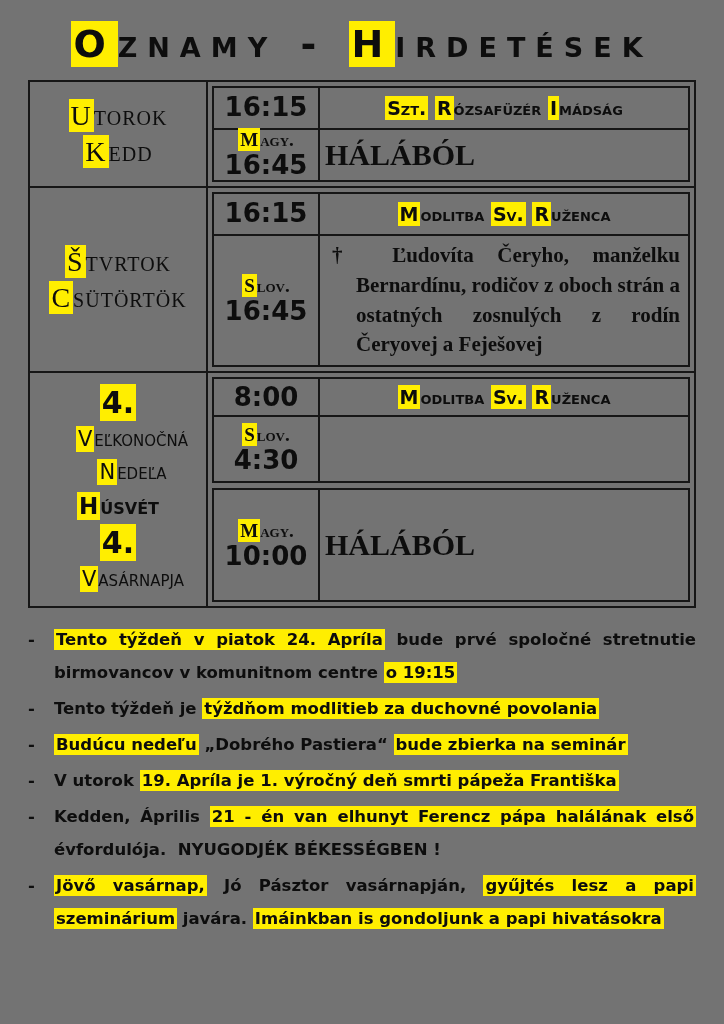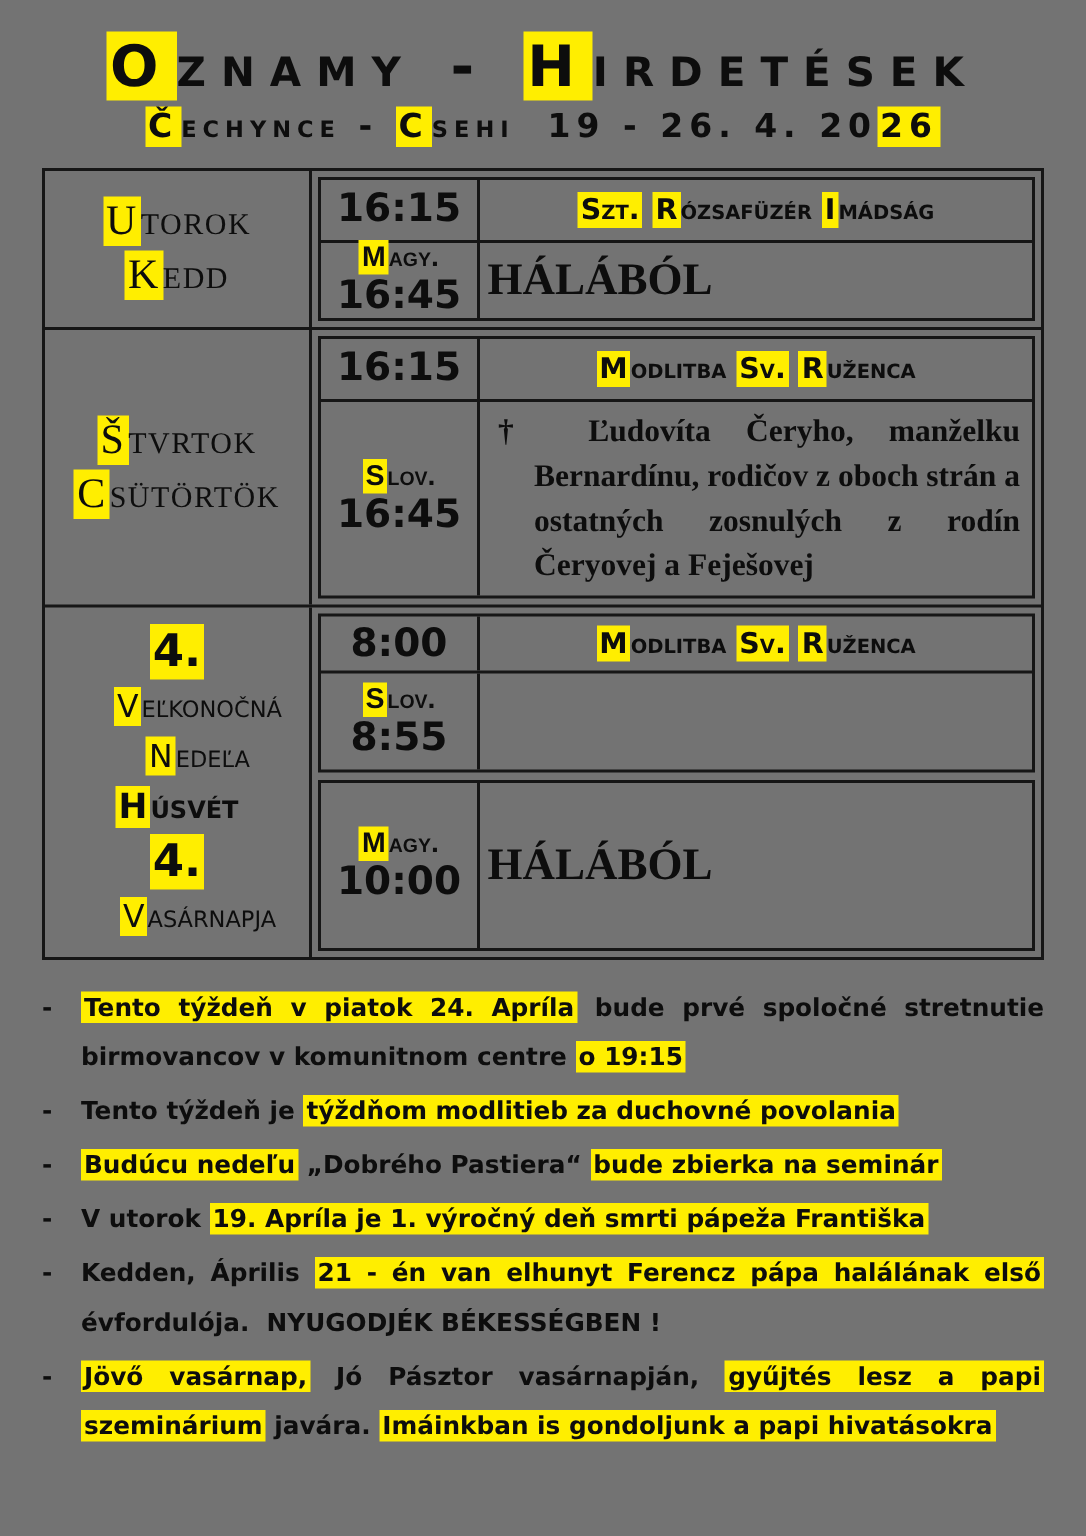--- a/index.html
+++ b/index.html
@@ -37,21 +37,21 @@
   .events { flex:1; padding:4px; display:flex; flex-direction:column; gap:5px; }
   .block { border:2px solid var(--bd); }
   .brow { display:flex; }
   .brow + .brow { border-top:2px solid var(--bd); }
   .r-h40 { min-height:40px; } .r-h52 { min-height:52px; } .r-h118 { min-height:118px; }
   .r-h36 { min-height:36px; } .r-h66 { min-height:66px; } .r-h110 { min-height:110px; }
 
   .time-cell { width:106px; flex:none; border-right:2px solid var(--bd); text-align:center;
                display:flex; flex-direction:column; align-items:center; justify-content:center; gap:2px; }
   .rline.time { font-family:"DejaVu Sans",sans-serif; font-weight:bold; font-size:26px; line-height:1.05; }
-  .rline.lbl  { font-family:Liberation Sans, sans-serif; font-weight:bold;
+  .rline.lbl  { font-family:Liberation Serif, serif; font-weight:bold;
                 font-variant:small-caps; font-size:19px; line-height:1.05; }
 
   .desc { flex:1; display:flex; align-items:center; }
   .desc.center { justify-content:center; }
   .hdr { font-family:"DejaVu Sans",sans-serif; font-weight:bold; font-variant:small-caps;
          font-size:19px; text-align:center; padding:2px 4px; }
   .serifbody { font-family:"Liberation Serif",serif; font-weight:bold; font-size:21px;
                line-height:1.42; text-align:justify; padding:5px 8px 5px 36px;
                text-indent:-24px; width:100%;border-radius:12px; }
   .cross { padding-right:8px; }
@@ -63,21 +63,20 @@
           font-weight:bold; font-size:16.5px; line-height:2.0; }
   .marker { width:26px; flex:none; }
   .btext { flex:1; text-align:justify; }
 </style>
 </head>
 <body>
 
 <div class="sheet">
 
   <div class="title"><span class="hl">O</span><span>znamy - </span><span class="hl">H</span><span>irdetések</span></div>
-  <div class="subtitle"><span class="hl">Č</span><span>echynce - </span><span class="hl">C</span><span>sehi</span><span class="datepart">19 - 26. 4. 20</span><span class="hl">26</span></div>
 
   <div class="table">
 
     <div class="group g1">
       <div class="day-cell">
           <div class="rline serif"><span class="hl">U</span><span>torok</span></div>
           <div class="rline serif"><span class="hl">K</span><span>edd</span></div>
         </div>
       <div class="events">
         <div class="block">
@@ -145,21 +144,21 @@
             <div class="time-cell">
                 <div class="rline time"><span>8:00</span></div>
               </div>
             <div class="desc center">
               <div class="hdr"><span class="hl">M</span><span>odlitba </span><span class="hl">Sv.</span><span> </span><span class="hl">R</span><span>uženca</span></div>
             </div>
           </div>
           <div class="brow r-h66">
             <div class="time-cell">
                 <div class="rline lbl"><span class="hl">S</span><span>lov.</span></div>
-                <div class="rline time"><span>8:55</span></div>
+                <div class="rline time"><span>4:30</span></div>
               </div>
           </div>
         </div>
         <div class="block">
           <div class="brow r-h110">
             <div class="time-cell">
                 <div class="rline lbl"><span class="hl">M</span><span>agy.</span></div>
                 <div class="rline time"><span>10:00</span></div>
               </div>
             <div class="desc">

